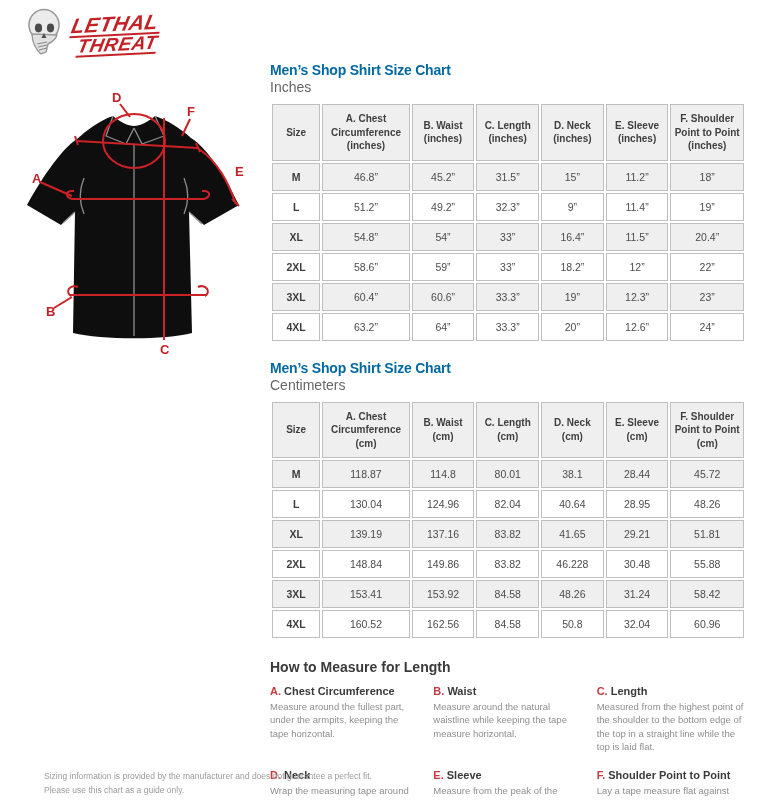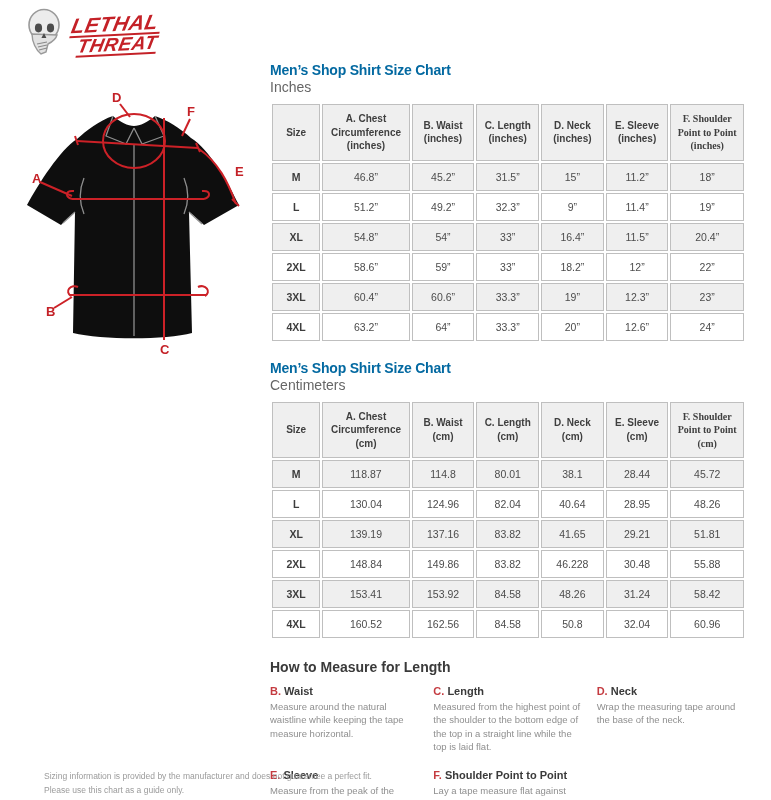--- a/index.html
+++ b/index.html
@@ -25,21 +25,21 @@
 
   table.size-table { width:100%; border-collapse:separate; border-spacing:2px; table-layout:fixed; }
   table.size-table th, table.size-table td { border:1px solid #bfbfbf; text-align:center; vertical-align:middle; }
   table.size-table th { background:#efefef; font-size:10px; font-weight:bold; color:#3f3f3f;
     padding:7px 3px; line-height:1.35; }
   table.size-table td { font-size:10.5px; color:#4c4c4c; padding:7px 2px; background:#ffffff; }
   table.size-table tbody tr:nth-child(odd) td { background:#efefef; }
   table.size-table td:first-child { font-weight:bold; color:#3d3d3d; }
   table.size-table th:nth-child(1) { width:10.5%;margin-top:13px; }
   table.size-table th:nth-child(2) { width:19%; }
-  table.size-table th:nth-child(7) { width:16%;font-family:Liberation Serif, serif; }
+  table.size-table th:nth-child(7) { width:16%; }
 
   
   .measure-sec { margin-top:19px; }
   .measure-title { font-size:14px; font-weight:bold; color:#3a3a3a; margin-bottom:10px; }
   .measure-grid { display:grid; grid-template-columns:1fr 1fr 1fr; column-gap:14px; row-gap:16px; }
   .m-name { font-size:11px; font-weight:bold; color:#3a3a3a; margin-bottom:3px; }
   .m-letter { color:#c43b40; }
   .m-desc { font-size:9.5px; color:#8f8f8f; line-height:1.4; }
 
   
@@ -265,20 +265,24 @@
             <td>60.96</td>
           </tr>
         </tbody>
     </table>
   </div>
 
   <div class="measure-sec">
     <div class="measure-title">How to Measure for Length</div>
     <div class="measure-grid">
         <div>
+          <div class="m-name"><span class="m-letter">A. </span><span>Chest Circumference</span></div>
+          <p class="m-desc">Measure around the fullest part, under the armpits, keeping the tape horizontal.</p>
+        </div>
+        <div>
           <div class="m-name"><span class="m-letter">B. </span><span>Waist</span></div>
           <p class="m-desc">Measure around the natural waistline while keeping the tape measure horizontal.</p>
         </div>
         <div>
           <div class="m-name"><span class="m-letter">C. </span><span>Length</span></div>
           <p class="m-desc">Measured from the highest point of the shoulder to the bottom edge of the top in a straight line while the top is laid flat.</p>
         </div>
         <div>
           <div class="m-name"><span class="m-letter">D. </span><span>Neck</span></div>
           <p class="m-desc">Wrap the measuring tape around the base of the neck.</p>

